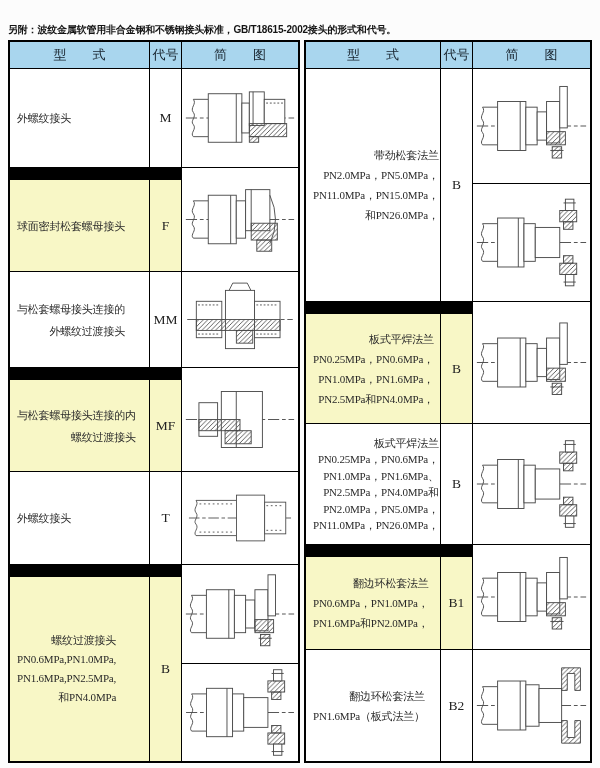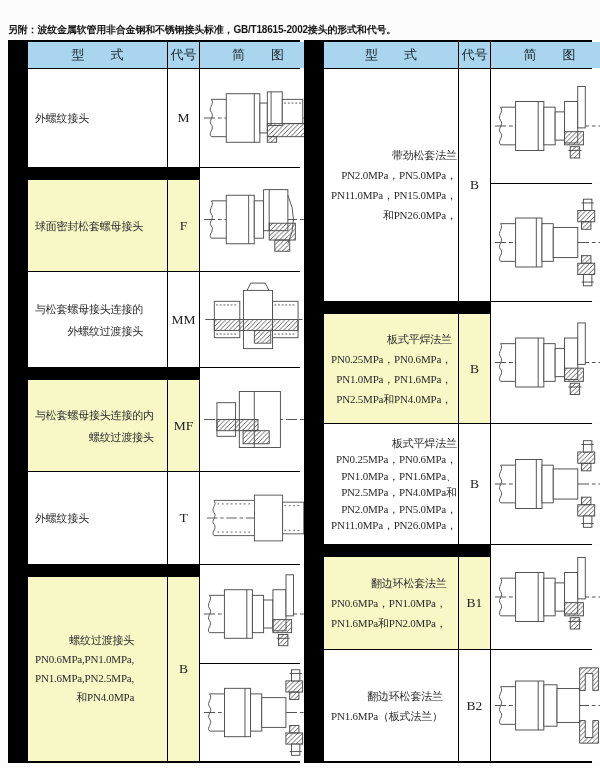--- a/index.html
+++ b/index.html
@@ -16,21 +16,21 @@
     font-size:10px;font-weight:bold;color:#141414;letter-spacing:-0.2px;
     font-family:"Liberation Sans", sans-serif;
     white-space:nowrap;
     margin-top:16px;
   }
   
   .tbl{
     position:absolute;top:40px;height:723px;box-sizing:border-box;
     border:2px solid var(--border,#000);
     background:var(--border,#000);
-    display:grid;gap:1px;padding-left:18px;
+    display:grid;gap:1px;
   }
   .tbl-left{left:8px;width:292px;
     grid-template-columns:139px 31px 116px;
     grid-template-rows:26px 98px 103px 95px 103px 92px 98px 97px;}
   .tbl-right{left:304px;width:288px;
     grid-template-columns:134px 31px 117px;
     grid-template-rows:26px 114px 117px 121px 120px 104px 111px;}
   .cell{background:#fff;display:flex;align-items:center;box-sizing:border-box;overflow:hidden;}
   .head{
     background:var(--header-bg,#a9d6ee);

